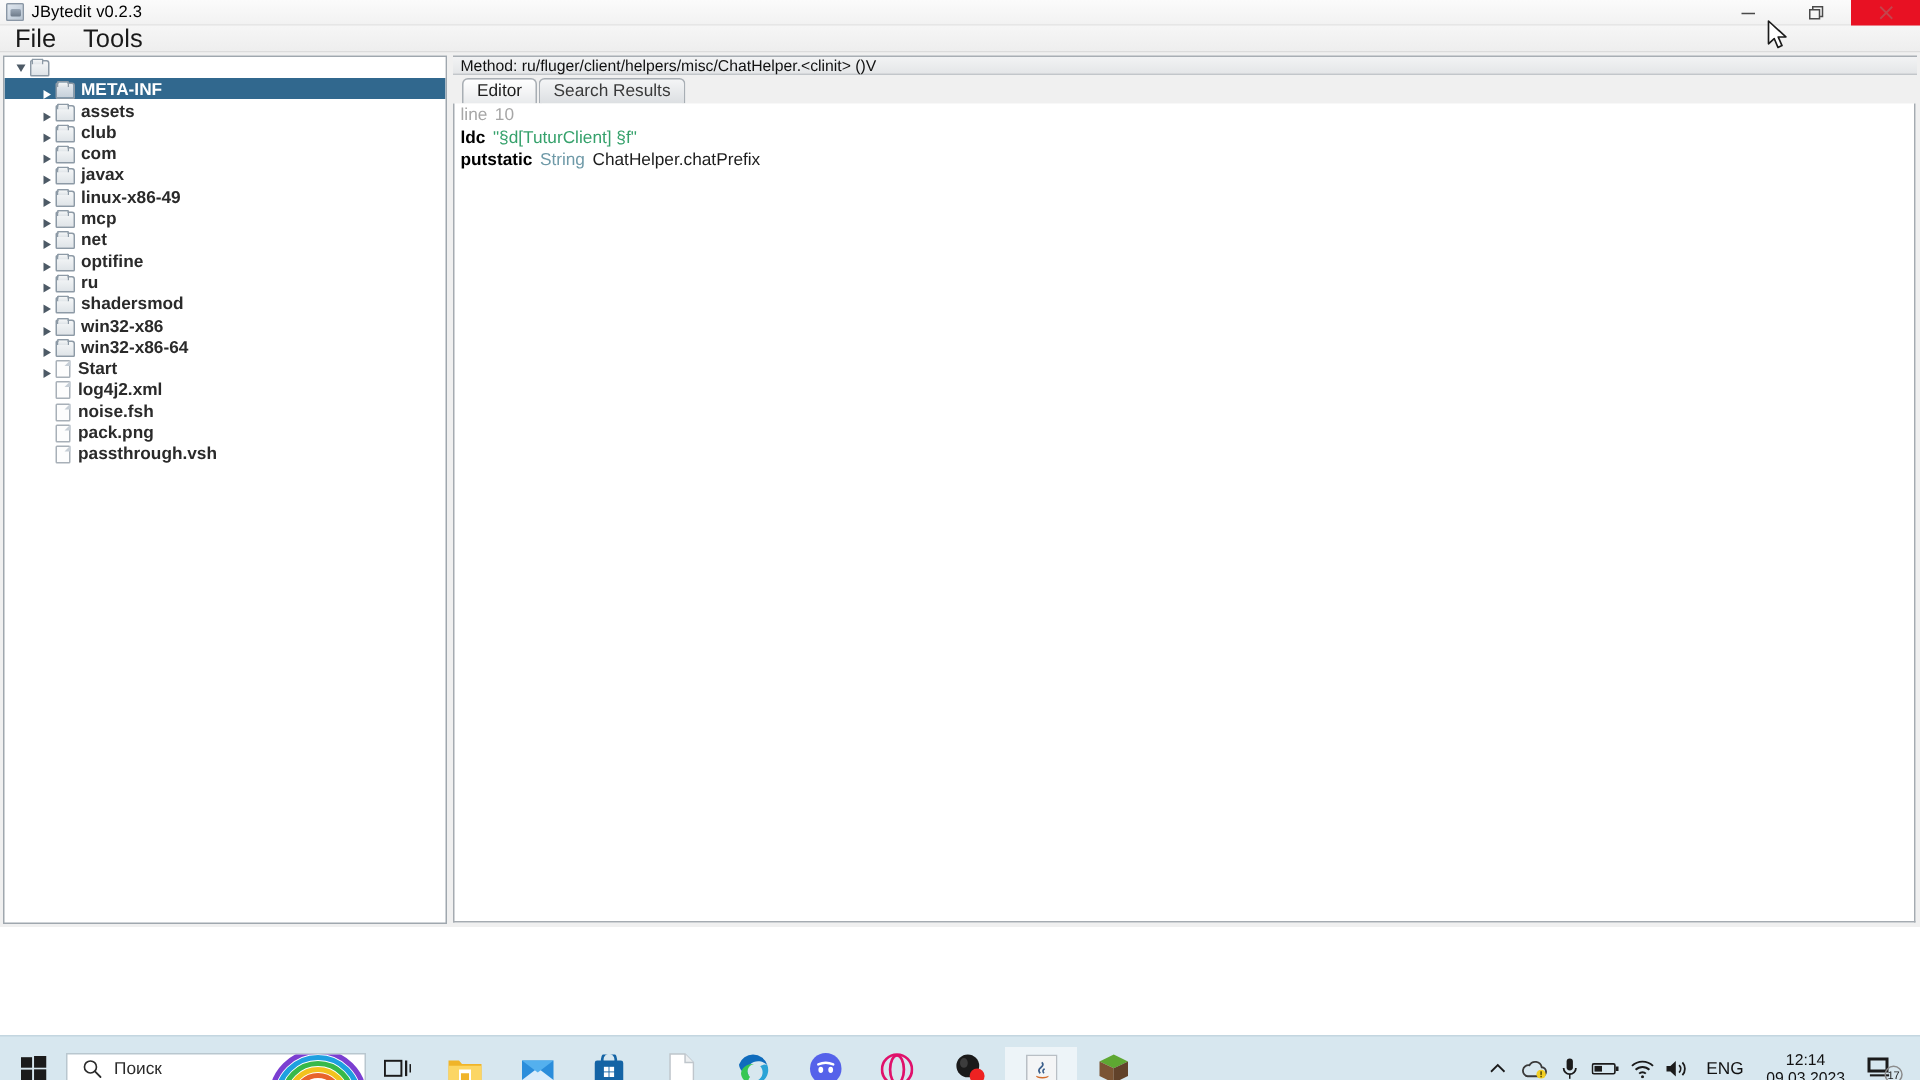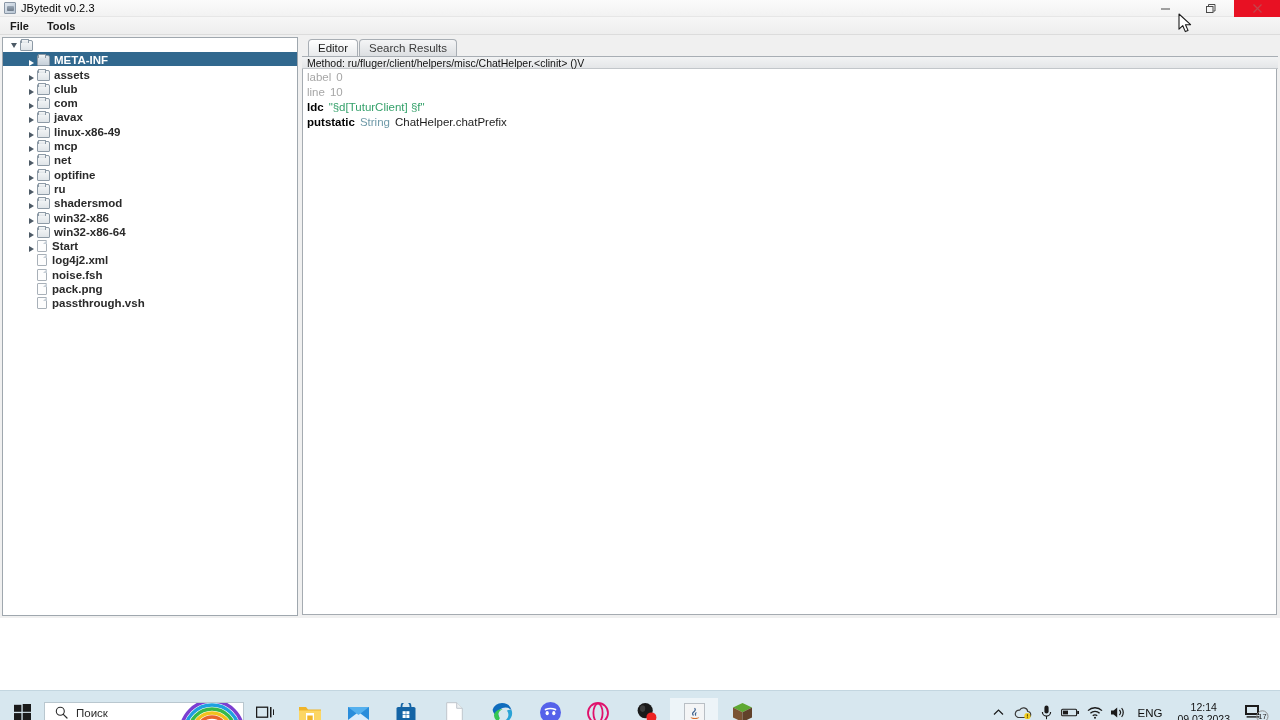--- a/index.html
+++ b/index.html
@@ -48,21 +48,21 @@
   }
   .cap-btn svg { display:block; }
   #cap-close { background: #e81123; }
 
   
   #menubar {
     height: 18px; background: linear-gradient(180deg,#f6f6f6,#eeeeee);
     display: flex; align-items: center; padding-left: 8px; gap: 14px;
     border-bottom: 1px solid #dcdcdc;
   }
-  .menu-item { font-size: 11px; color: #1a1a1a; padding: 1px 2px; cursor: default; font-weight: bold; }
+  .menu-item { font-size: 17px; color: #1a1a1a; padding: 1px 2px; cursor: default; }
 
   
   #body-area { flex: 1; display: flex; position: relative; background:#f0f0f0; padding: 2px; }
 
   
   #tree-panel {
     width: 296px; background:#ffffff;
     border: 1px solid #9fa7ae;
     overflow: hidden; position: relative;
   }
@@ -358,30 +358,26 @@
             <span class="tw-toggle"></span>
             <span class="file-ico"></span>
             <span class="label">passthrough.vsh</span>
           </div>
         </div>
     </div>
 
     <div id="divider"></div>
 
     <div id="editor-panel">
+      <div id="method-bar">Method: ru/fluger/client/helpers/misc/ChatHelper.&lt;clinit&gt; ()V</div>
       <div id="tabstrip">
         <div class="tab">Editor</div>
         <div class="tab inactive">Search Results</div>
       </div>
-      <div id="method-bar">Method: ru/fluger/client/helpers/misc/ChatHelper.&lt;clinit&gt; ()V</div>
       <div id="code-area">
-          <div class="code-line">
-            <span class="op dim">label</span>
-            <span class="arg-num">0</span>
-          </div>
           <div class="code-line">
             <span class="op dim">line</span>
             <span class="arg-num">10</span>
           </div>
           <div class="code-line">
             <span class="op">ldc</span>
             <span class="arg-str">"§d[TuturClient] §f"</span>
           </div>
           <div class="code-line">
             <span class="op">putstatic</span>

